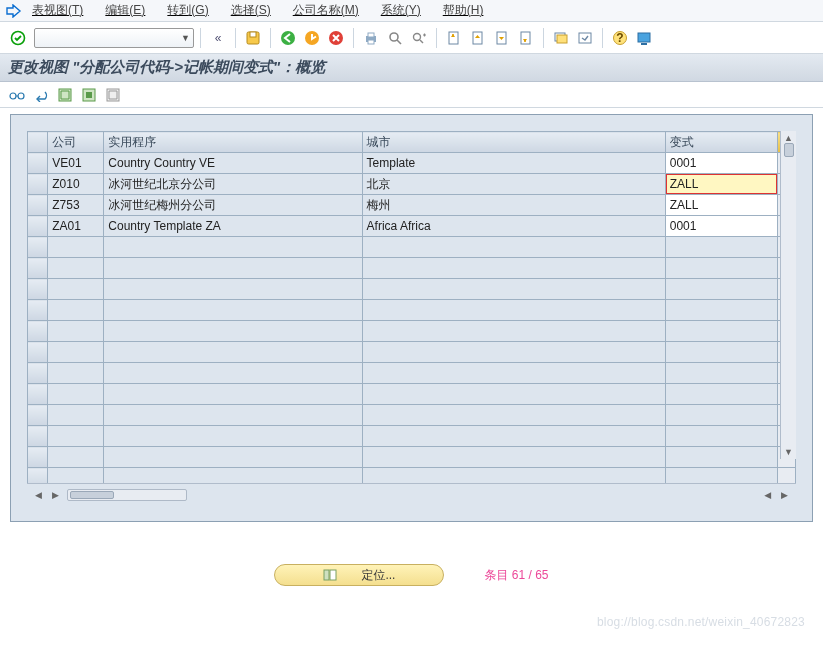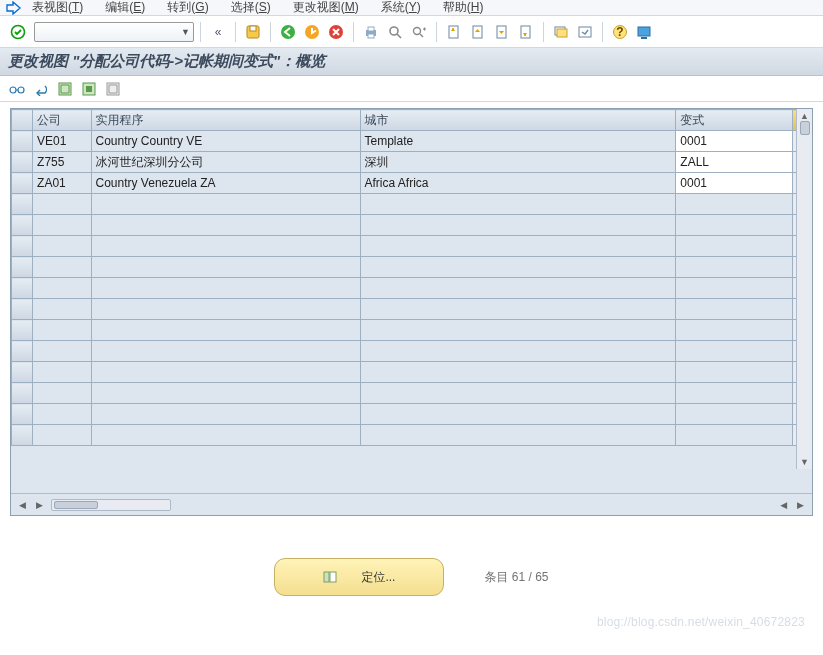--- a/index.html
+++ b/index.html
@@ -1,37 +1,37 @@
 <!DOCTYPE html>
 <html><head>
 <meta charset="utf-8">
 <style>
 * { box-sizing:border-box; margin:0; padding:0; font-family:"Microsoft YaHei",Arial,sans-serif; font-size:12px; }
 body { background:#fff; width:823px; height:655px; overflow:hidden; }
 
-.menubar { display:flex; align-items:center; height:16px; padding:2px 6px; background:#f5f7fa; border-bottom:1px solid #d0d8e0; }
+.menubar { display:flex; align-items:center; height:22px; padding:2px 6px; background:#f5f7fa; border-bottom:1px solid #d0d8e0;text-decoration:underline; }
 .menubar .go-icon { color:#0a6ed1; margin-right:10px; }
 .menubar .mitem { color:#444; margin-right:22px; cursor:default; }
 .menubar .mitem u { text-decoration:underline; }
 
 .toolbar1 { display:flex; align-items:center; height:32px; padding:0 6px; gap:2px; border-bottom:1px solid #d0d8e0; }
 .ok-icon { color:#0aa00a; margin:0 6px 0 4px; }
 .combo { width:160px; height:20px; border:1px solid #999; border-radius:2px; background:linear-gradient(#fff,#eef2f6); display:flex; align-items:center; justify-content:flex-end; padding:0 3px;}
 .combo .dd { color:#555; font-size:9px;}
 .sep { width:1px; height:20px; background:#ccd6e0; margin:0 4px; }
 .tbtn, .ticon { width:22px; height:22px; display:flex; align-items:center; justify-content:center; border-radius:3px; }
 
 .titlebar { height:28px; background:linear-gradient(#e4eaf1,#d0d8e2); border-bottom:1px solid #b8c2cf; padding:4px 8px; }
 .titlebar span { font-size:15px; font-style:italic; font-weight:bold; color:#3b4a5c; }
 
 .toolbar2 { height:26px; display:flex; align-items:center; gap:6px; padding:2px 8px; border-bottom:1px solid #d0d8e0;}
 .tb2icon { width:18px; height:18px; display:flex; align-items:center; justify-content:center;}
 
 .content { padding:6px 10px 2px 10px; }
-.grid-wrap { border:1px solid #8ca0b3; background:#dde5ee; padding:0; position:relative; height:408px; display:flex; flex-direction:column;}
+.grid-wrap { border:1px solid #8ca0b3; background:#dde5ee; padding:16px; position:relative; height:408px; display:flex; flex-direction:column;}
 .grid-body { flex:1; overflow:hidden; position:relative;}
 table { border-collapse:collapse; width:100%; table-layout:fixed; background:#dde5ee;}
 th, td { border:1px solid #9db0c2; height:21px; padding:0 4px; text-align:left; font-size:12px; white-space:nowrap; overflow:hidden; }
 th { background:linear-gradient(#e6ecf3,#cdd7e3); color:#3a4a5b; font-weight:normal;}
 td { background:#dde5ee; color:#222; }
 .rowh { width:18px; background:linear-gradient(#e6ecf3,#cdd7e3)!important; border:1px solid #9db0c2;}
 .inputcell { background:#fff !important;}
 .highlight { background:#fff7c2 !important; box-shadow:inset 0 0 0 1px #d33; position:relative;}
 .highlight::before,.highlight::after{content:"";position:absolute;width:6px;height:6px;border:1px solid #d33;}
 .highlight::before{top:-1px;right:-1px;border-left:none;border-bottom:none;}
@@ -40,41 +40,41 @@
 .vscroll { position:absolute; top:0; right:0; width:16px; bottom:24px; background:#e8ecf2; border-left:1px solid #b0bccb; display:flex; flex-direction:column; align-items:center; justify-content:space-between; padding:2px 0;}
 .vscroll .arr { color:#666; font-size:9px;}
 .vscroll .thumb { width:10px; height:14px; background:#c7d0db; border:1px solid #9aa8b8; border-radius:2px; margin-bottom:auto; margin-top:0;}
 .hscroll { height:22px; display:flex; align-items:center; padding:0 6px; gap:6px; background:#dde5ee; border-top:1px solid #b0bccb;}
 .hscroll .track { flex:0 0 120px; height:12px; background:#e8ecf2; border:1px solid #aeb9c7; border-radius:2px; display:flex; align-items:center;}
 .hscroll .track .th {width:44px;height:8px;background:#c7d0db;border:1px solid #9aa8b8;border-radius:2px;margin-left:2px;}
 .hscroll .arr { color:#666; font-size:9px; padding:0 2px;}
 .hscroll .spacer{flex:1;}
 
 .footer { display:flex; align-items:center; justify-content:center; gap:40px; margin-top:40px; padding:0 20px;}
-.posbtn { width:170px; height:38px; background:linear-gradient(#fff3b8,#f4df8f); border:1px solid #c8b060; border-radius:11px; display:flex; align-items:center; justify-content:center; gap:24px; color:#3a3a3a;}
+.posbtn { width:170px; height:22px; background:linear-gradient(#fff3b8,#f4df8f); border:1px solid #c8b060; border-radius:11px; display:flex; align-items:center; justify-content:center; gap:24px; color:#3a3a3a;}
 .posbtn .ic { width:14px; text-align:center;}
-.entry { color:#737373; }
+.entry { color:#ec4899; }
 .watermark { position:absolute; bottom:26px; right:18px; color:#d7dde4; font-size:12px; letter-spacing:0.2px;}
 
 svg { display:block;}
 </style>
 </head>
 <body>
 
 <div class="menubar">
   <span class="go-icon">
     <svg width="16" height="14">
         <path d="M1 4h6V1l7 6-7 6V10H1z" fill="none" stroke="#0a6ed1" stroke-width="1.4"></path>
       </svg>
   </span>
   <span class="mitem"><span>表视图(</span><u>T</u><span>)</span></span>
   <span class="mitem"><span>编辑(</span><u>E</u><span>)</span></span>
   <span class="mitem"><span>转到(</span><u>G</u><span>)</span></span>
   <span class="mitem"><span>选择(</span><u>S</u><span>)</span></span>
-  <span class="mitem"><span>更改视图(</span><u>M</u><span>)</span></span>
+  <span class="mitem"><span>公司名称(</span><u>M</u><span>)</span></span>
   <span class="mitem"><span>系统(</span><u>Y</u><span>)</span></span>
   <span class="mitem"><span>帮助(</span><u>H</u><span>)</span></span>
 </div>
 
 <div class="toolbar1">
   <span class="ok-icon">
       <svg width="16" height="16">
         <circle cx="8" cy="8" r="6.5" fill="none" stroke="#0aa00a" stroke-width="1.6"></circle>
         <path d="M5 8l2 2 4-4" fill="none" stroke="#0aa00a" stroke-width="1.8"></path>
       </svg>
@@ -257,30 +257,38 @@
             <tr>
               <td class="rowh"></td>
   <td>VE01</td>
   <td>Country Country VE</td>
   <td>Template</td>
   <td class="inputcell">0001</td>
   <td style="background:#e8ecf2"></td>
             </tr>
             <tr>
               <td class="rowh"></td>
-  <td>Z755</td>
-  <td>冰河世纪深圳分公司</td>
-  <td>深圳</td>
+  <td>Z010</td>
+  <td>冰河世纪北京分公司</td>
+  <td>北京</td>
+  <td class="highlight">ZALL</td>
+  <td style="background:#e8ecf2"></td>
+            </tr>
+            <tr>
+              <td class="rowh"></td>
+  <td>Z753</td>
+  <td>冰河世纪梅州分公司</td>
+  <td>梅州</td>
   <td class="inputcell">ZALL</td>
   <td style="background:#e8ecf2"></td>
             </tr>
             <tr>
               <td class="rowh"></td>
   <td>ZA01</td>
-  <td>Country Venezuela ZA</td>
+  <td>Country Template ZA</td>
   <td>Africa Africa</td>
   <td class="inputcell">0001</td>
   <td style="background:#e8ecf2"></td>
             </tr>
             <tr>
               <td class="rowh"></td>
               <td></td>
               <td></td>
               <td></td>
               <td></td>

